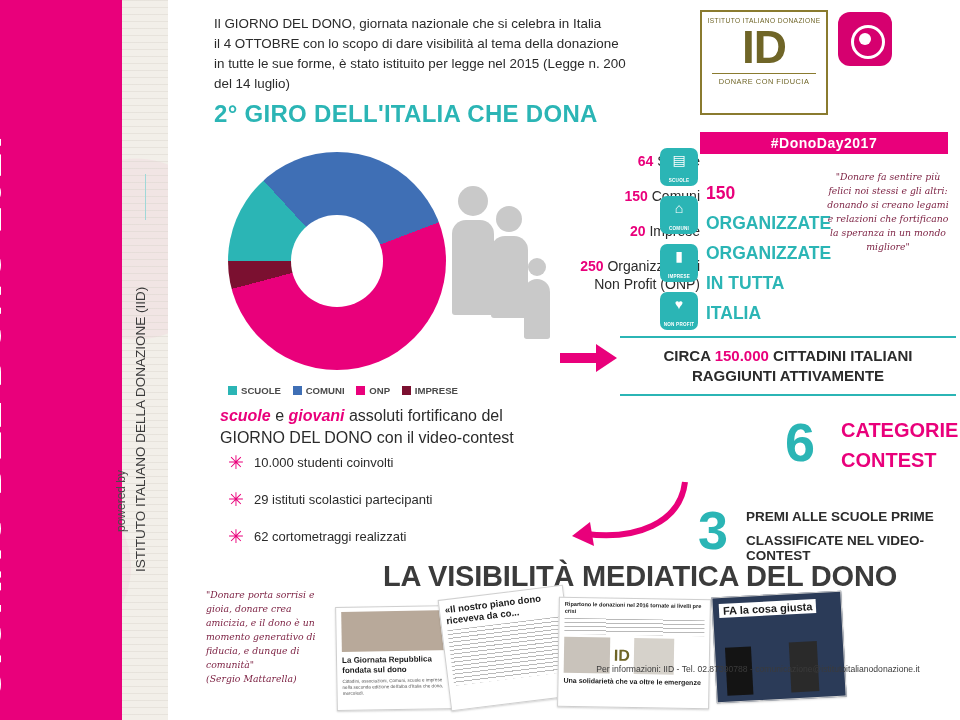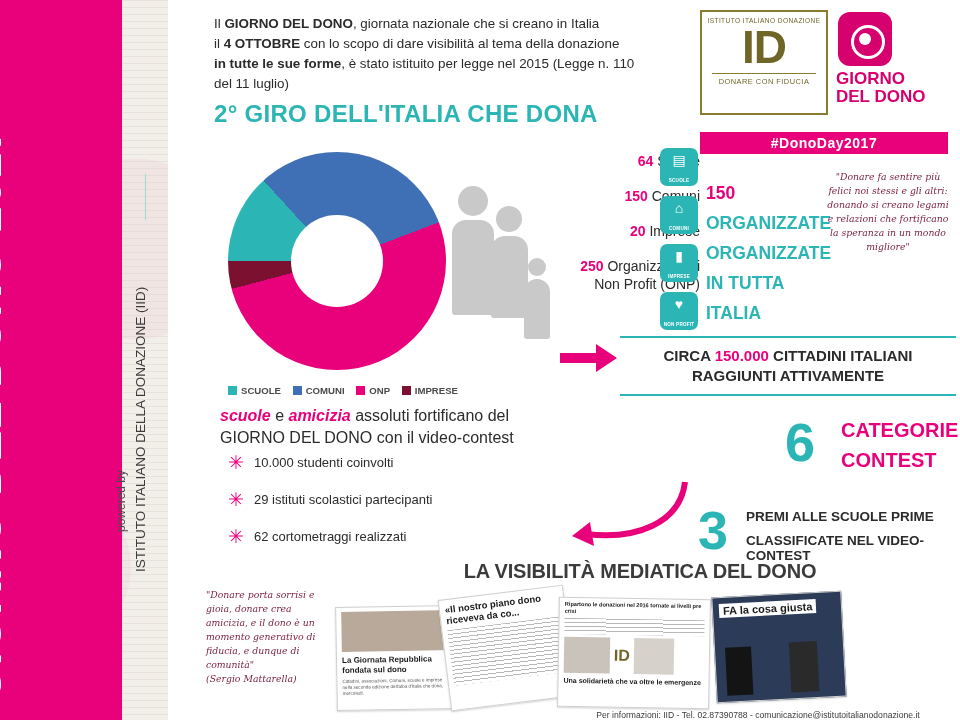--- a/index.html
+++ b/index.html
@@ -56,21 +56,21 @@
   }
   .powered .rule{
     position:absolute;left:19px;bottom:500px;width:1px;height:46px;background:#9fd8d8;
   }
 
   
   .intro{
     position:absolute;left:214px;top:14px;width:480px;
     font-size:13.4px;line-height:20px;color:#2b2b2b;
   }
-  .intro b{font-weight:bold;}
+  .intro b{font-weight:normal;}
 
   
   .logo-box{
     position:absolute;left:700px;top:10px;width:248px;height:118px;
   }
   .logo-id{
     position:absolute;left:0;top:0;width:128px;height:105px;
     border:2px solid #8a7b2f;box-sizing:border-box;text-align:center;
     background:#fff;
   }
@@ -184,21 +184,21 @@
   .prem-block{position:absolute;left:698px;top:503px;width:262px;}
   .prem-block .three{
     position:absolute;left:0;top:0;font-size:54px;font-weight:bold;color:#2bb5b5;line-height:54px;
   }
   .prem-block .p1{position:absolute;left:48px;top:6px;font-size:13.5px;font-weight:bold;color:#2b2b2b;}
   .prem-block .p2{position:absolute;left:48px;top:30px;font-size:13.5px;font-weight:bold;color:#2b2b2b;}
 
   
   .visib{
     position:absolute;left:330px;top:560px;width:620px;text-align:center;
-    font-size:20px;font-weight:bold;color:#3b3b3b;letter-spacing:-.2px;
+    font-size:29px;font-weight:bold;color:#3b3b3b;letter-spacing:-.2px;
   }
 
   
   .quote-matt{
     position:absolute;left:206px;top:588px;width:128px;
     font-family:"DejaVu Serif", serif;font-style:italic;
     font-size:9.3px;line-height:14px;color:#7a1d3f;
   }
 
   
@@ -206,21 +206,21 @@
   .clip{position:absolute;background:#fff;border:1px solid #cfcfcf;overflow:hidden;box-shadow:0 1px 2px rgba(0,0,0,.18);}
   .clip .hl{font-weight:bold;color:#1b1b1b;}
   .clip .lines{
     background:repeating-linear-gradient(180deg,#b9b9b9 0 1px, transparent 1px 4px);
   }
   .social-note{
     position:absolute;left:862px;top:612px;width:96px;
     font-family:"DejaVu Serif", serif;font-style:italic;font-size:10px;line-height:15px;color:#3b3b3b;text-align:center;
   }
   .footer{
-    position:absolute;left:560px;top:710px;width:396px;text-align:center;
+    position:absolute;left:560px;top:664px;width:396px;text-align:center;
     font-size:8.6px;color:#3b3b3b;
   }
 </style>
 </head>
 <body>
 
 <div class="page">
 
   <div class="left-band">
     <div class="ghost"></div>
@@ -230,39 +230,35 @@
       <div class="bigtitle">GIORNO DEL DONO 2017</div>
     </div>
     <div class="powered">
       <div class="rule"></div>
       <div class="pw">powered by</div>
       <div class="iid">ISTITUTO ITALIANO DELLA DONAZIONE (IID)</div>
     </div>
   </div>
 
   <div class="intro">
-    <span>Il </span><b>GIORNO DEL DONO</b><span>, giornata nazionale che si creano in Italia</span><br>
+    <span>Il </span><b>GIORNO DEL DONO</b><span>, giornata nazionale che si celebra in Italia</span><br>
     <span>il </span><b>4 OTTOBRE</b><span> con lo scopo di dare visibilità al tema della donazione</span><br>
-    <b>in tutte le sue forme</b><span>, è stato istituito per legge nel 2015 (Legge n. 110</span><br>
-    <span>del 11 luglio)</span>
+    <b>in tutte le sue forme</b><span>, è stato istituito per legge nel 2015 (Legge n. 200</span><br>
+    <span>del 14 luglio)</span>
   </div>
 
   <div class="logo-box">
     <div class="logo-id">
       <div class="top">ISTITUTO ITALIANO DONAZIONE</div>
       <div class="big">ID</div>
       <div class="bar"></div>
       <div class="bot">DONARE CON FIDUCIA</div>
     </div>
     <div class="logo-gdd">
       <div class="mark"></div>
-      <div class="txt">
-        <span>GIORNO</span><br>
-        <span>DEL DONO</span>
-      </div>
     </div>
   </div>
   <div class="hashtag-bar">#DonoDay2017</div>
 
   <div class="giro-title">2° GIRO DELL'ITALIA CHE DONA</div>
 
   <div class="donut-wrap">
     <div class="donut" id="donut" style="background: conic-gradient(from -90deg, rgb(43, 181, 181) 0deg, rgb(43, 181, 181) 47.6033deg, rgb(63, 111, 181) 47.6033deg, rgb(63, 111, 181) 159.174deg, rgb(233, 0, 123) 159.174deg, rgb(233, 0, 123) 345.124deg, rgb(123, 16, 48) 345.124deg, rgb(123, 16, 48) 360deg);">
       <div class="hole"></div>
     </div>
@@ -349,21 +345,21 @@
     <svg width="58" height="32" viewBox="0 0 58 32">
         <path d="M0 11 H36 V2 L57 16 L36 30 V21 H0 Z" fill="#e9007b"></path>
       </svg>
   </div>
   <div class="citizens">
     <span>CIRCA </span><span class="n">150.000</span><span> CITTADINI ITALIANI</span><br>
     <span>RAGGIUNTI ATTIVAMENTE</span>
   </div>
 
   <div class="scuole-lead">
-    <i>scuole</i><span> e </span><i>amicizia</i><span> assoluti fortificano del</span><br>
+    <i>scuole</i><span> e </span><i>giovani</i><span> assoluti fortificano del</span><br>
     <span>GIORNO DEL DONO con il video-contest</span>
   </div>
 
   <div class="bullets">
     <div class="b">
       <span class="star">✳</span>
       <span>10.000 studenti coinvolti</span>
     </div>
     <div class="b">
       <span class="star">✳</span>

